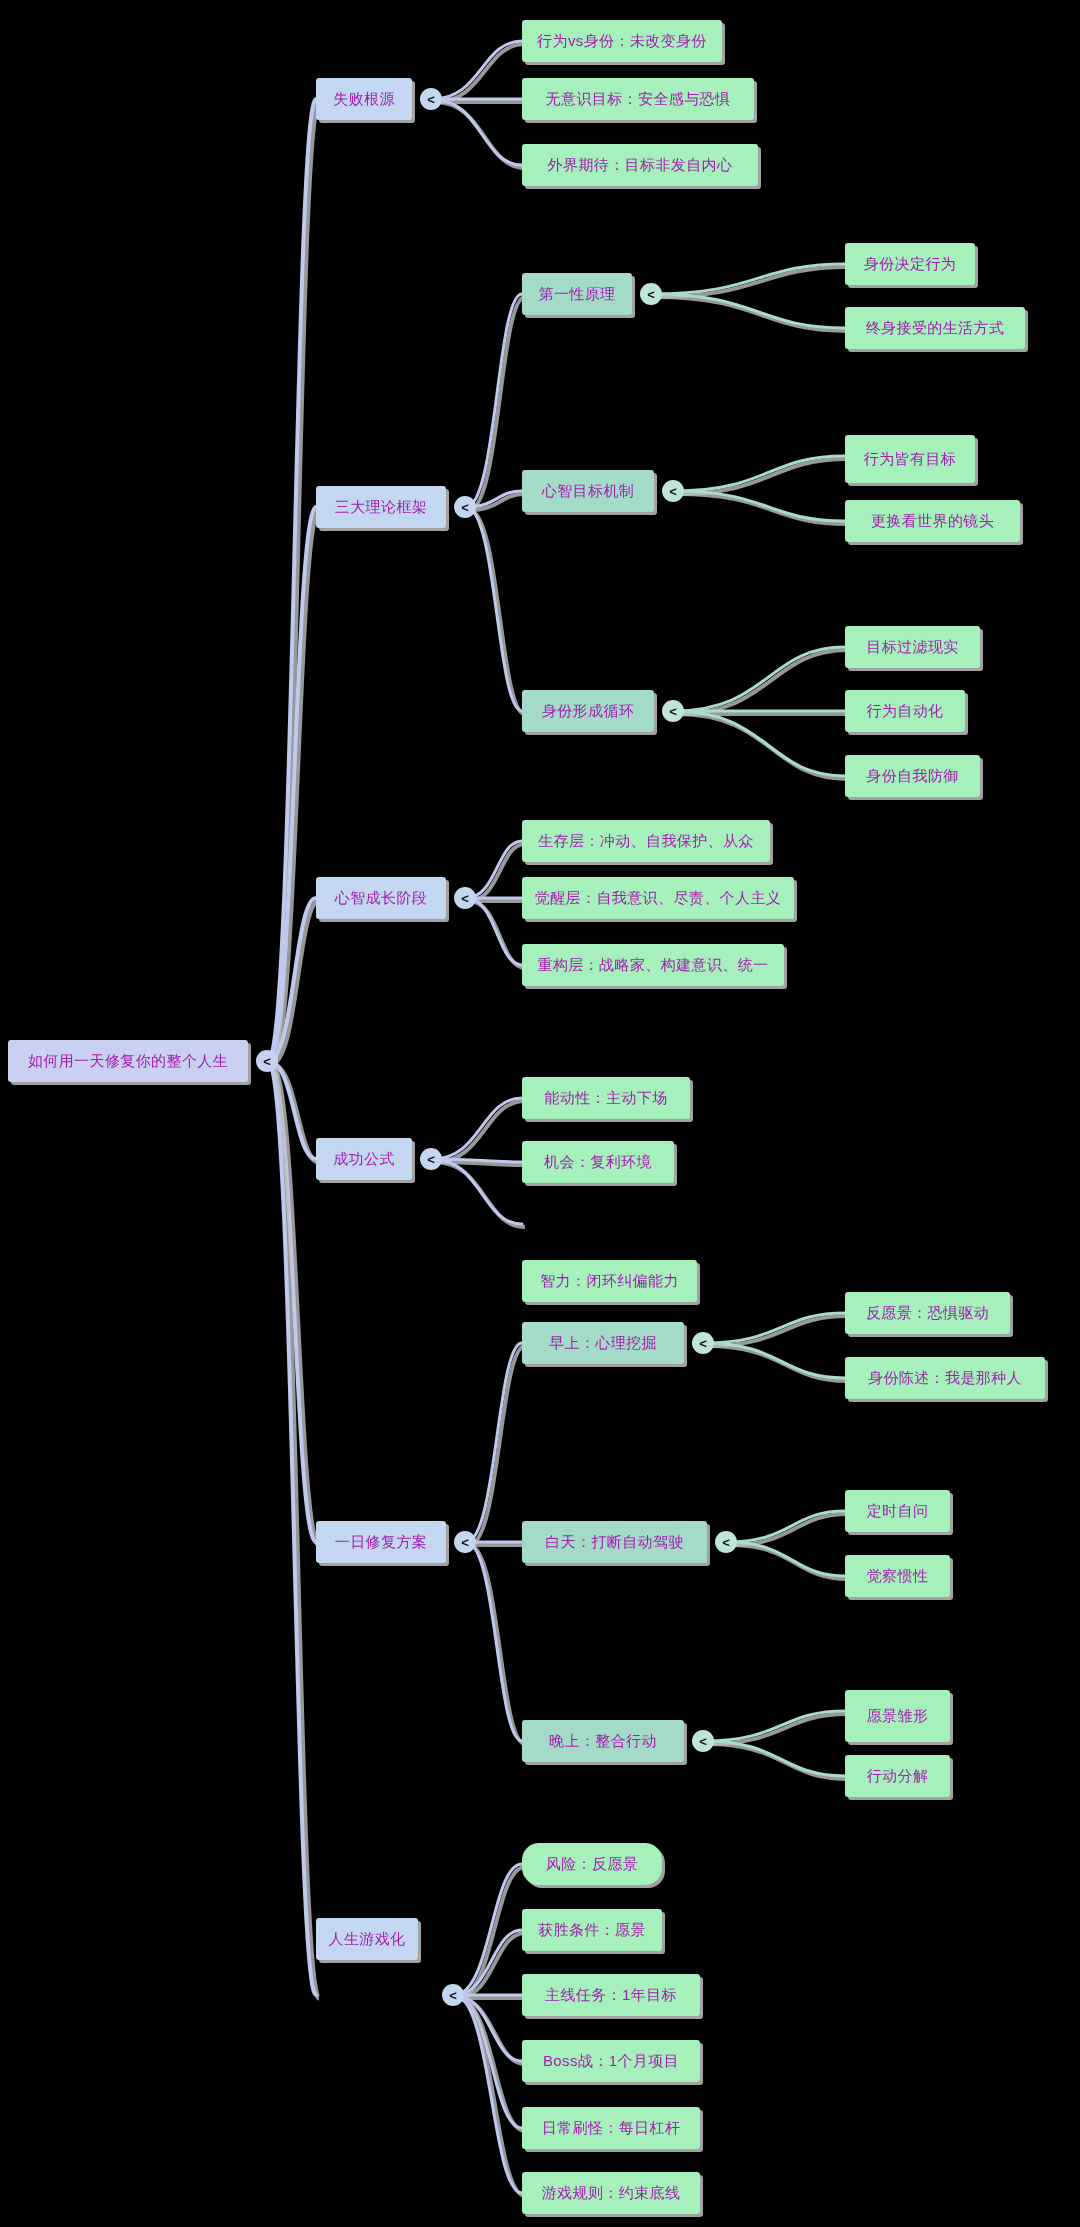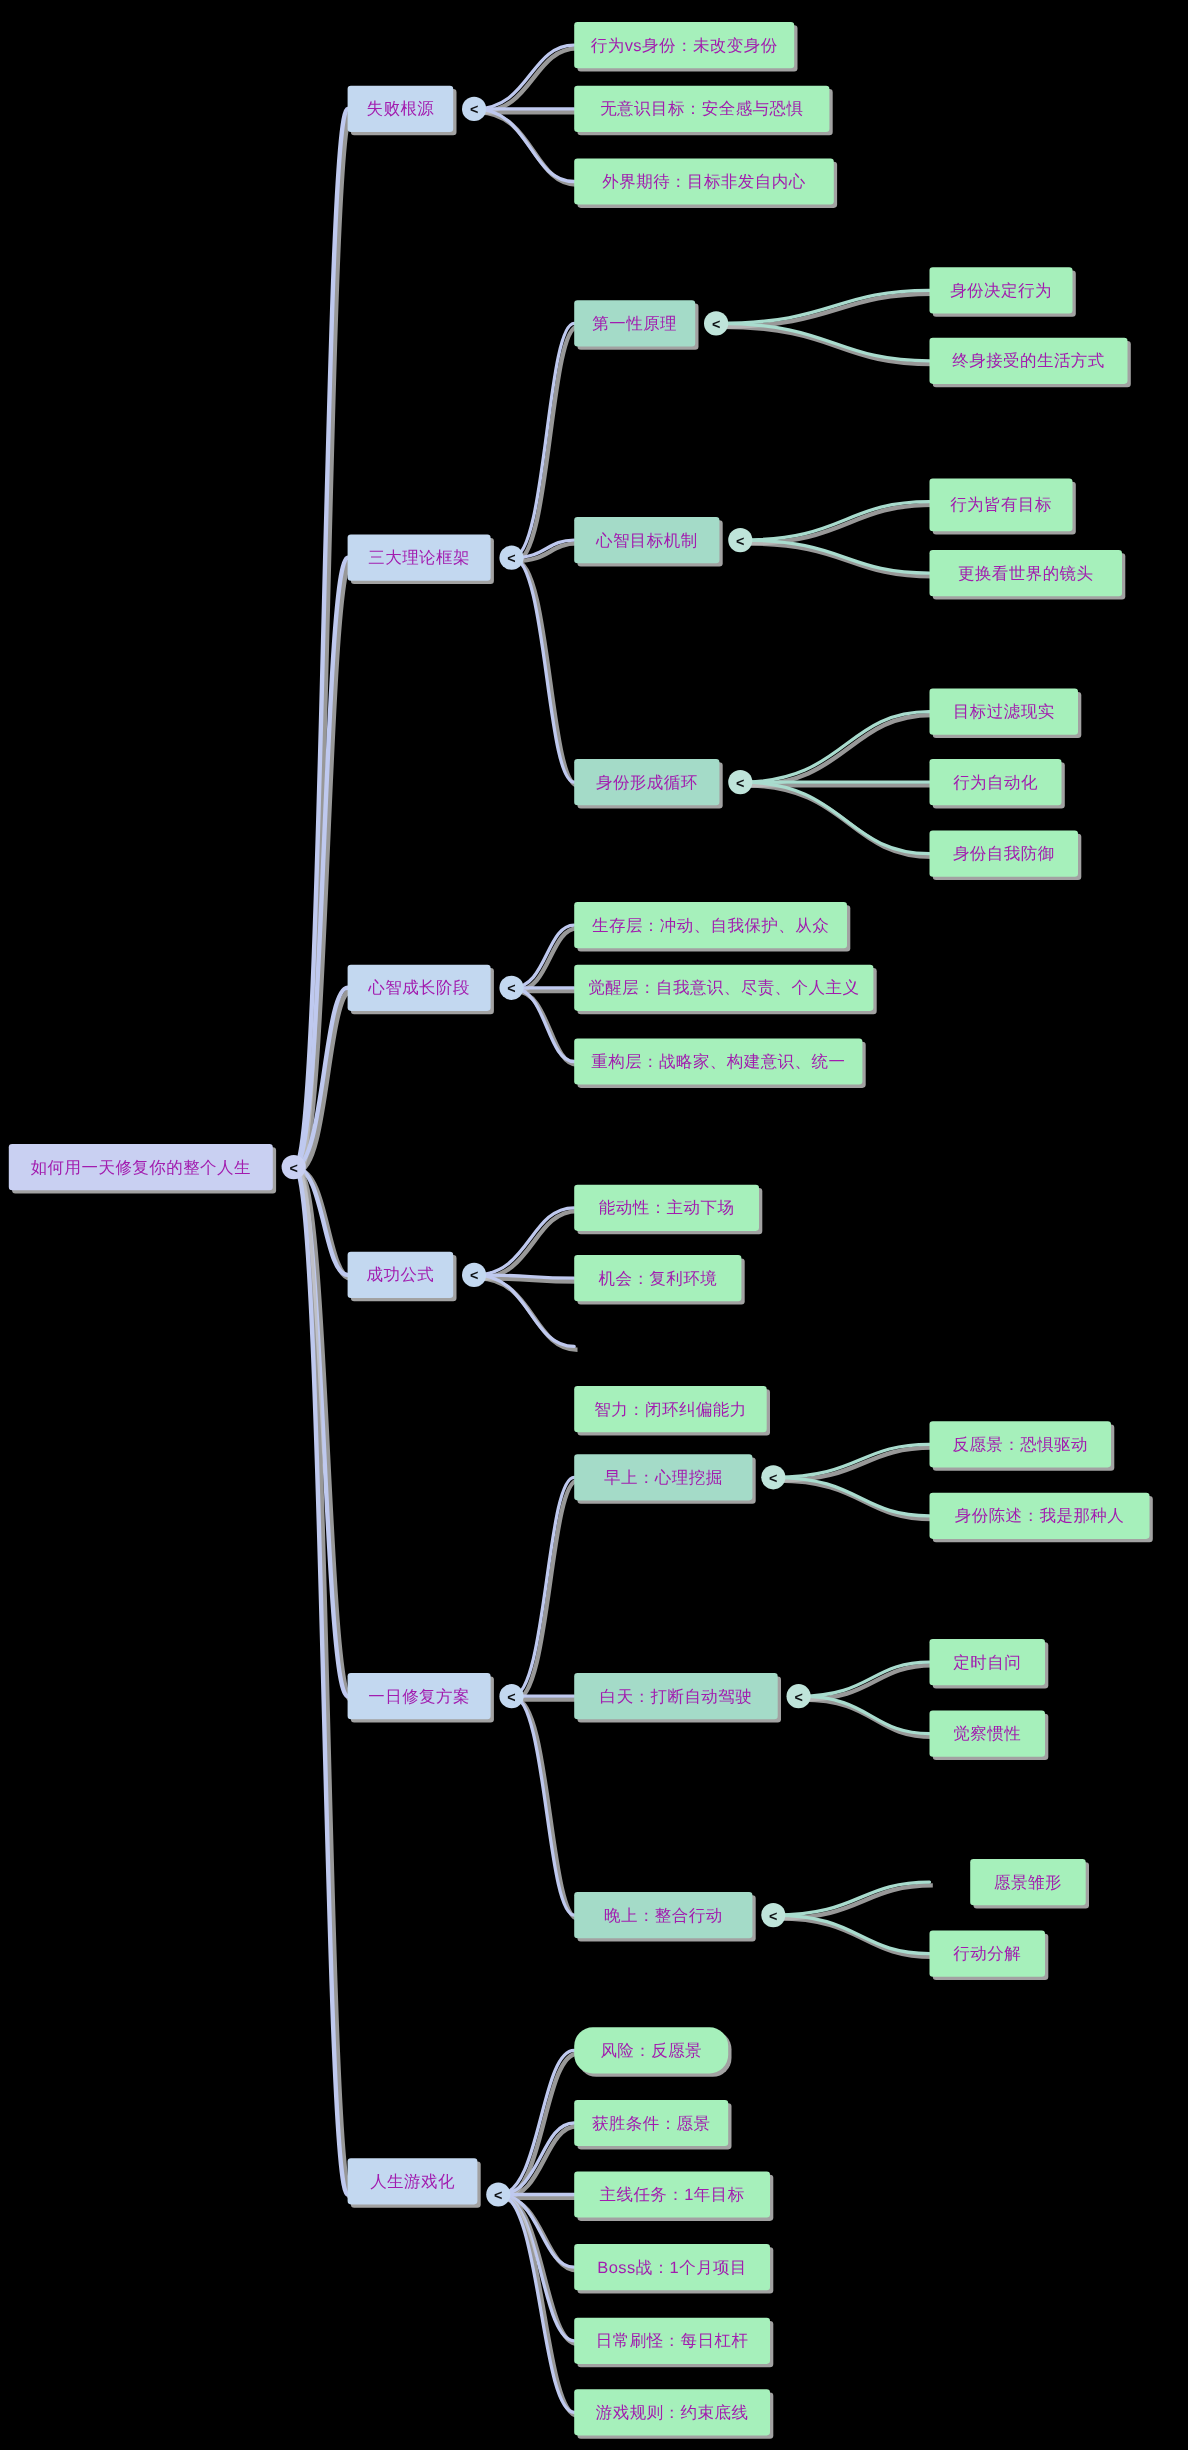--- a/index.html
+++ b/index.html
@@ -145,23 +145,23 @@
       <div class="node lvl2" style="left: 522px; top: 1322px; width: 162px; height: 42px;">早上：心理挖掘</div>
       <div class="marker m2" style="left: 692px; top: 1332px;">&lt;</div>
       <div class="node lvl3" style="left: 845px; top: 1292px; width: 165px; height: 42px;">反愿景：恐惧驱动</div>
       <div class="node lvl3" style="left: 845px; top: 1357px; width: 200px; height: 42px;">身份陈述：我是那种人</div>
       <div class="node lvl2" style="left: 522px; top: 1521px; width: 185px; height: 42px;">白天：打断自动驾驶</div>
       <div class="marker m2" style="left: 715px; top: 1531px;">&lt;</div>
       <div class="node lvl3" style="left: 845px; top: 1490px; width: 105px; height: 42px;">定时自问</div>
       <div class="node lvl3" style="left: 845px; top: 1555px; width: 105px; height: 42px;">觉察惯性</div>
       <div class="node lvl2" style="left: 522px; top: 1720px; width: 162px; height: 42px;">晚上：整合行动</div>
       <div class="marker m2" style="left: 692px; top: 1730px;">&lt;</div>
-      <div class="node lvl3" style="left: 845px; top: 1690px; width: 105px; height: 42px; margin-left: 37px;">愿景雏形</div>
+      <div class="node lvl3" style="left: 845px; top: 1690px; width: 105px; height: 52px;">愿景雏形</div>
       <div class="node lvl3" style="left: 845px; top: 1755px; width: 105px; height: 42px;">行动分解</div>
-      <div class="node lvl1" style="left: 316px; top: 1962px; width: 118px; height: 42px;">人生游戏化</div>
+      <div class="node lvl1" style="left: 316px; top: 1918px; width: 102px; height: 42px;">人生游戏化</div>
       <div class="marker m1" style="left: 442px; top: 1984px;">&lt;</div>
       <div class="node lvl3" style="left: 522px; top: 1843px; width: 140px; height: 42px; border-radius: 17px;">风险：反愿景</div>
       <div class="node lvl3" style="left: 522px; top: 1909px; width: 140px; height: 42px;">获胜条件：愿景</div>
       <div class="node lvl3" style="left: 522px; top: 1974px; width: 178px; height: 42px;">主线任务：1年目标</div>
       <div class="node lvl3" style="left: 522px; top: 2040px; width: 178px; height: 42px;">Boss战：1个月项目</div>
       <div class="node lvl3" style="left: 522px; top: 2107px; width: 178px; height: 42px;">日常刷怪：每日杠杆</div>
       <div class="node lvl3" style="left: 522px; top: 2172px; width: 178px; height: 42px;">游戏规则：约束底线</div>
     </div>
 </div>
 

